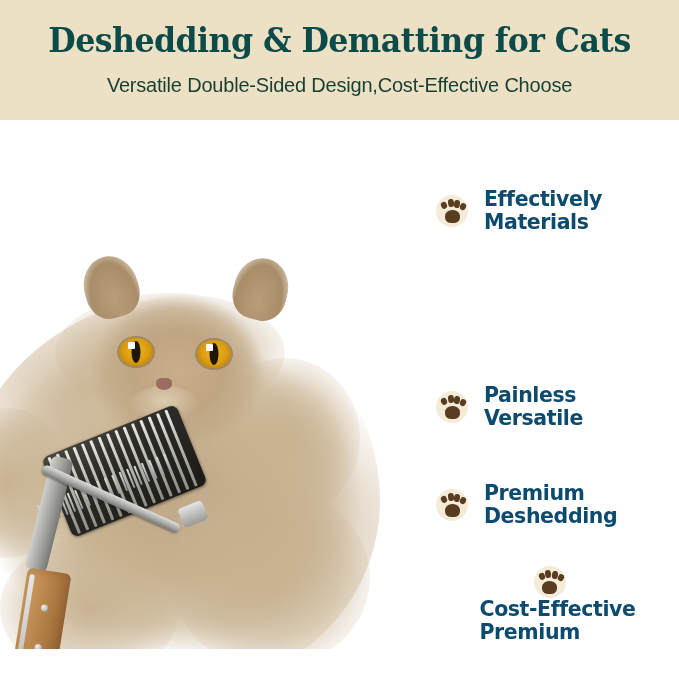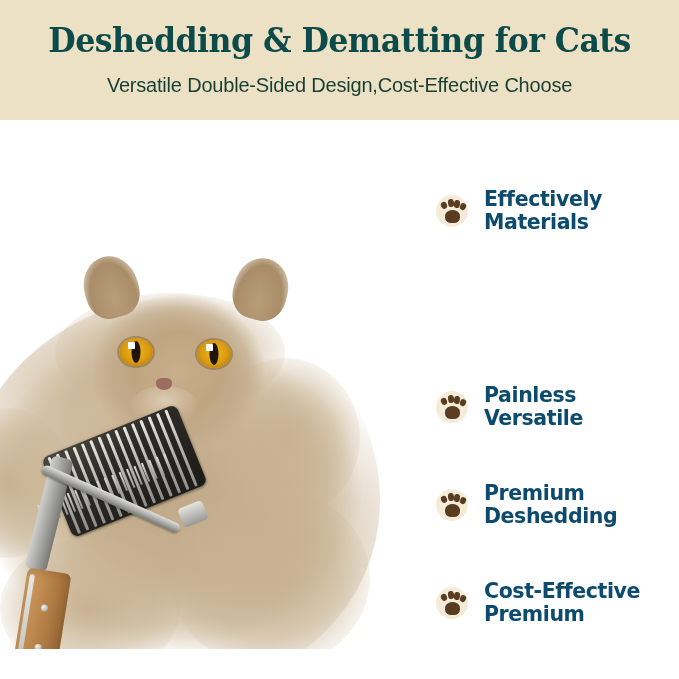--- a/index.html
+++ b/index.html
@@ -335,21 +335,21 @@
         <div class="bean" style="left:18px;top:4.5px;width:5.5px;height:7.5px;transform:rotate(8deg);"></div>
         <div class="bean" style="left:24px;top:8px;width:5.5px;height:7px;transform:rotate(22deg);"></div>
         <div class="pad"></div>
       </div>
       <div class="feature-label">
         <div>Premium</div>
         <div>Deshedding</div>
       </div>
     </div>
 
-    <div class="feature" style="top:396px;">
+    <div class="feature" style="top:396px;flex-direction:column;">
       <div class="paw-badge">
         <div class="bean" style="left:5px;top:7px;width:5.5px;height:7px;transform:rotate(-22deg);"></div>
         <div class="bean" style="left:11.5px;top:4px;width:5.5px;height:7.5px;transform:rotate(-8deg);"></div>
         <div class="bean" style="left:18px;top:4.5px;width:5.5px;height:7.5px;transform:rotate(8deg);"></div>
         <div class="bean" style="left:24px;top:8px;width:5.5px;height:7px;transform:rotate(22deg);"></div>
         <div class="pad"></div>
       </div>
       <div class="feature-label">
         <div>Cost-Effective</div>
         <div>Premium</div>

